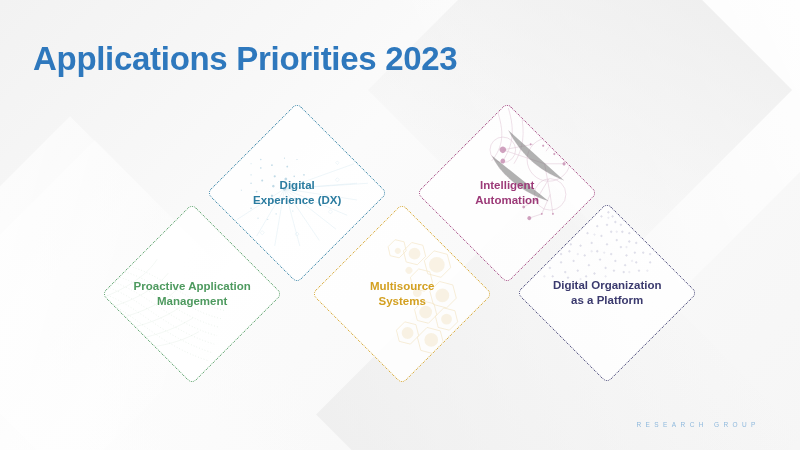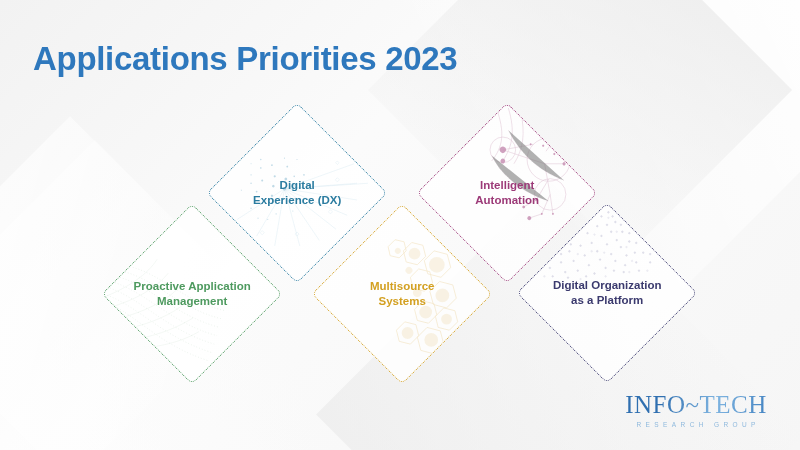--- a/index.html
+++ b/index.html
@@ -358,17 +358,16 @@
           <rect x="64" y="32" width="2" height="2"></rect>
             <rect x="76" y="18" width="2" height="2"></rect>
         </g>
       </svg>
     </div>
     <div class="label">Digital Organization
 as a Platform</div>
   </div>
 
   <div id="logo">
-    <div id="logo-word">INFO~TECH</div>
     <div id="logo-sub">RESEARCH GROUP</div>
   </div>
 
 </div>
 
 </body></html>

